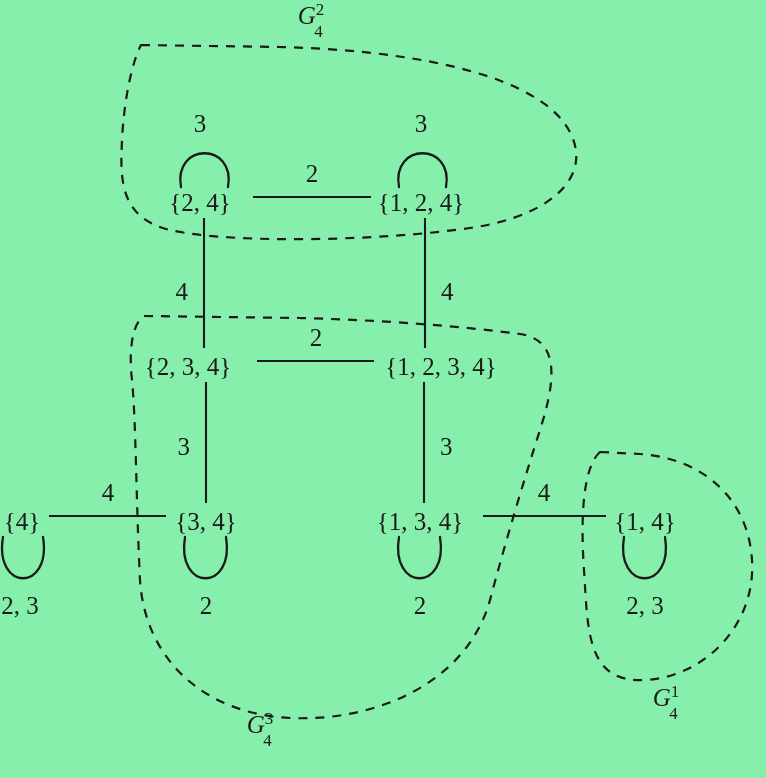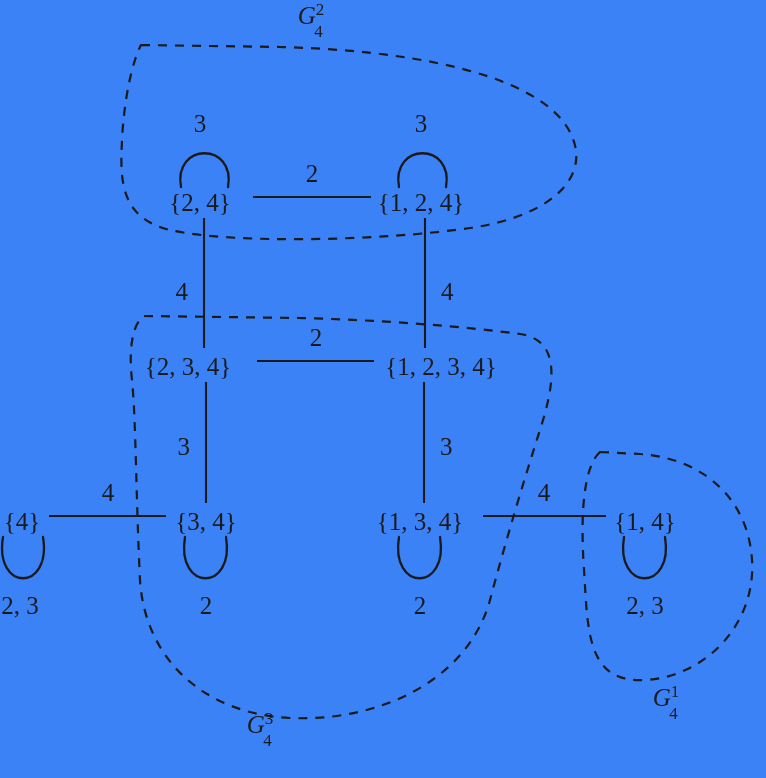--- a/index.html
+++ b/index.html
@@ -4,21 +4,21 @@
 <style>
   html, body {
     margin: 0;
     padding: 0;
     background: #ffffff;
   }
   #diagram-root {
     position: relative;
     width: 766px;
     height: 778px;
-    background: #3b82f6;
+    background: #86efac;
     overflow: hidden;
     font-family: "Liberation Serif", "DejaVu Serif", serif;
   }
   svg.diagram {
     display: block;
     width: 766px;
     height: 778px;
   }
   .node-label {
     font-family: "Liberation Serif", "DejaVu Serif", serif;

